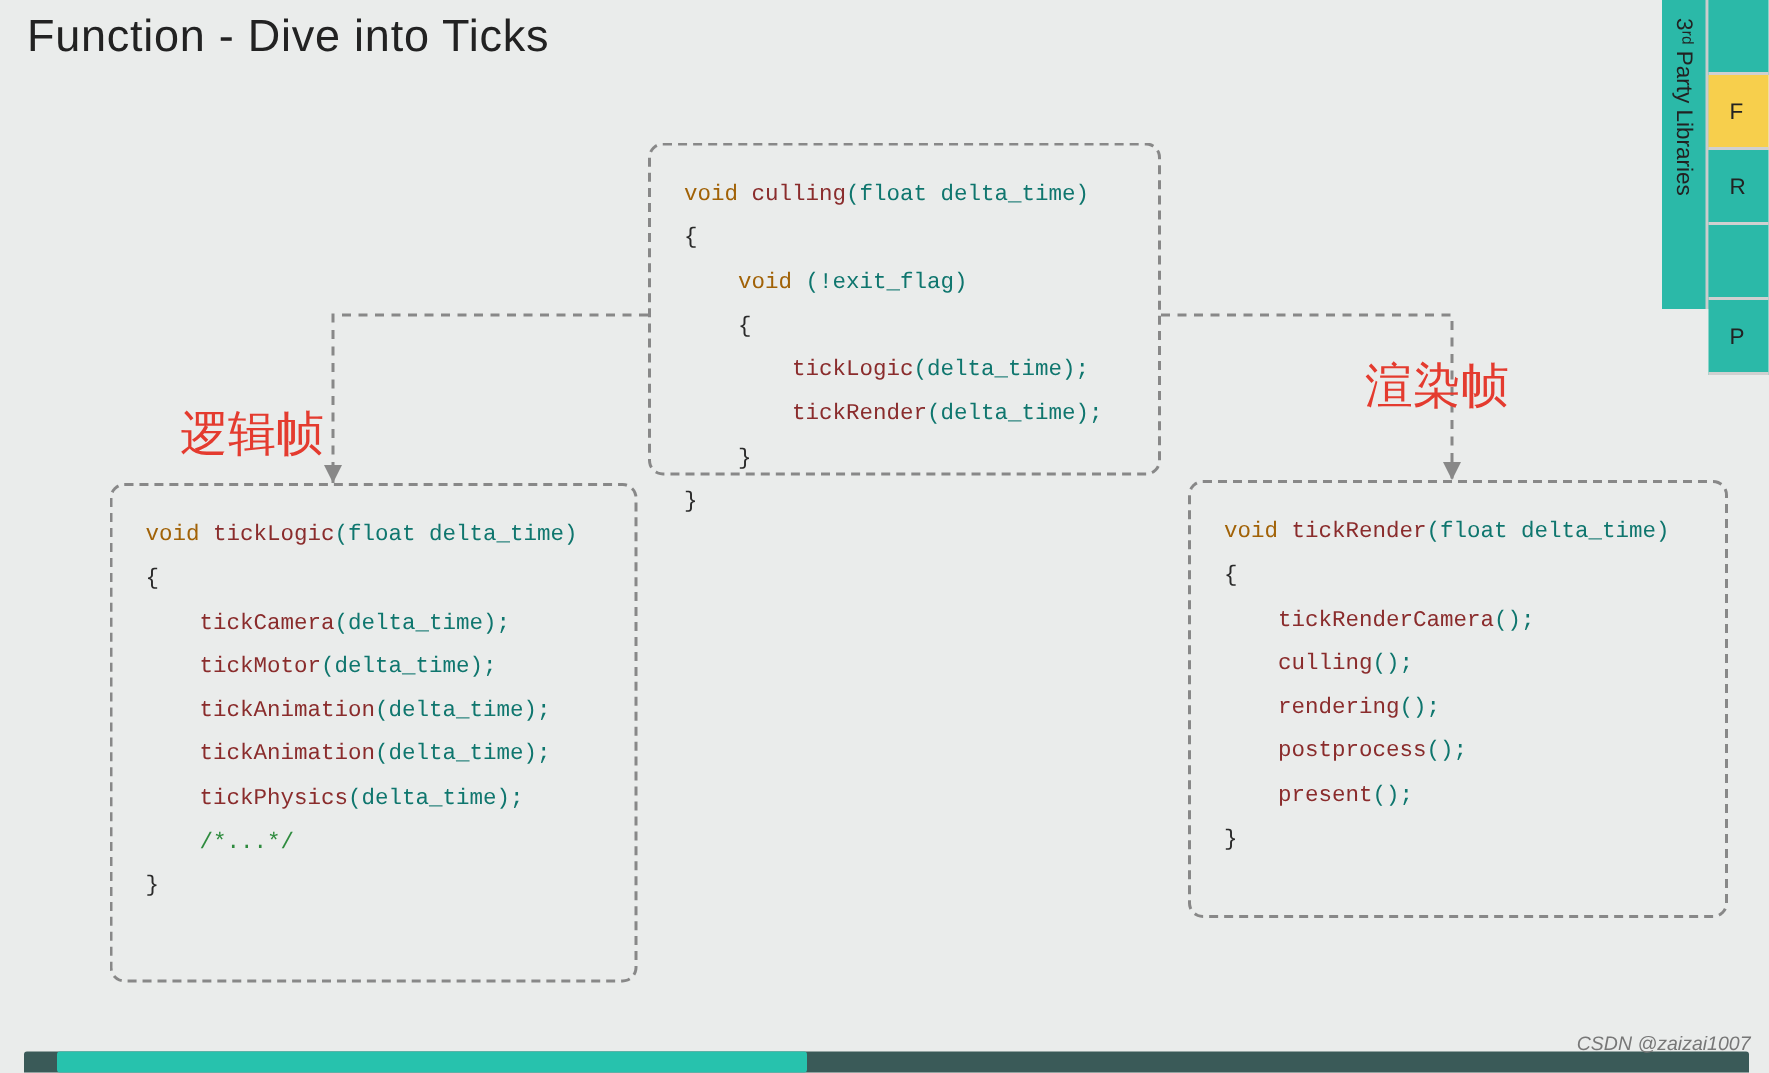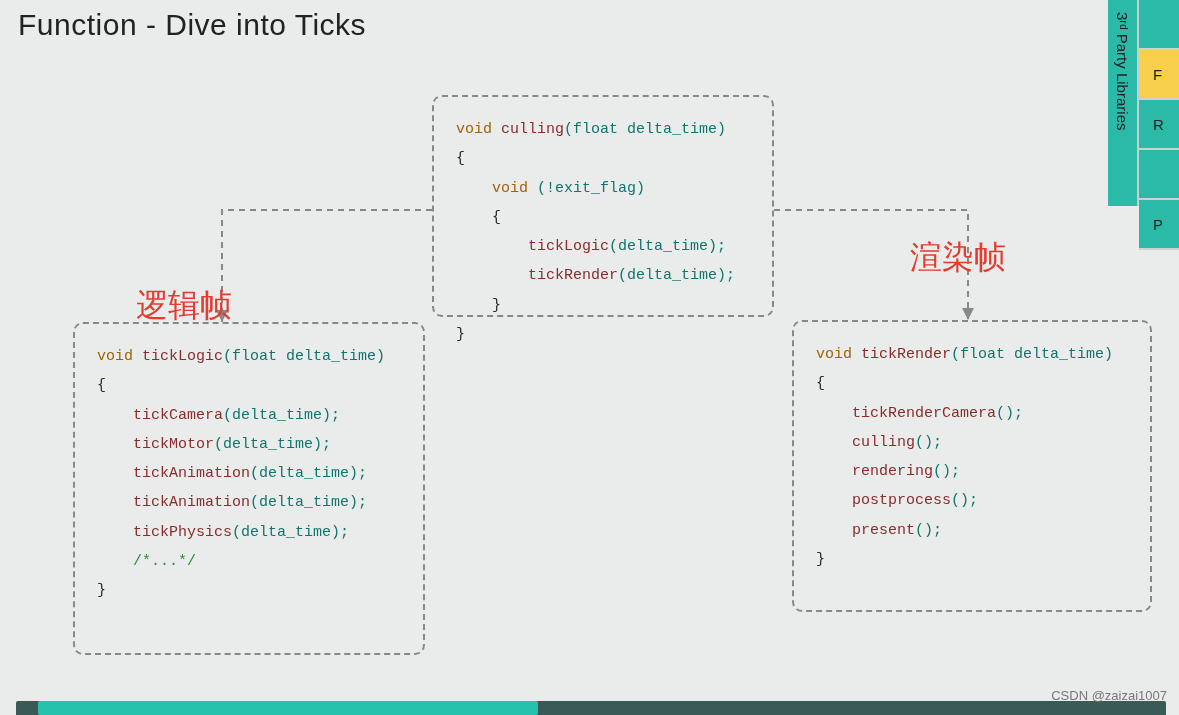--- a/index.html
+++ b/index.html
@@ -43,21 +43,21 @@
   #box-main { top: 95px; left: 432px; width: 342px; height: 222px; }
   #box-logic { top: 322px; left: 73px; width: 352px; height: 333px; }
   #box-render { top: 320px; left: 792px; width: 360px; height: 292px; }
 
   .label {
     position: absolute;
     color: #e43b2f;
     font-size: 32px;
     font-weight: 500;
   }
-  #label-logic { top: 268px; left: 136px; margin-top: 16px; }
+  #label-logic { top: 268px; left: 120px; }
   #label-render { top: 236px; left: 910px; }
 
   .sidebar {
     position: absolute;
     top: 0;
     right: 0;
     display: flex;
     align-items: flex-start;
   }
   .sidebar-vert {
@@ -86,20 +86,21 @@
     align-items:center;
   }
   .sb-item.hl { background: #f7cf4c; }
 
   .watermark {
     position: absolute;
     bottom: 12px;
     right: 12px;
     font-size: 13px;
     color: #777;
+    font-style: italic;
     text-align: right;
   }
   .bottom-bar {
     position: absolute;
     left: 16px;
     bottom: 0;
     height: 14px;
     width: 1150px;
     background: #3a5a58;
     border-radius: 2px 2px 0 0;

